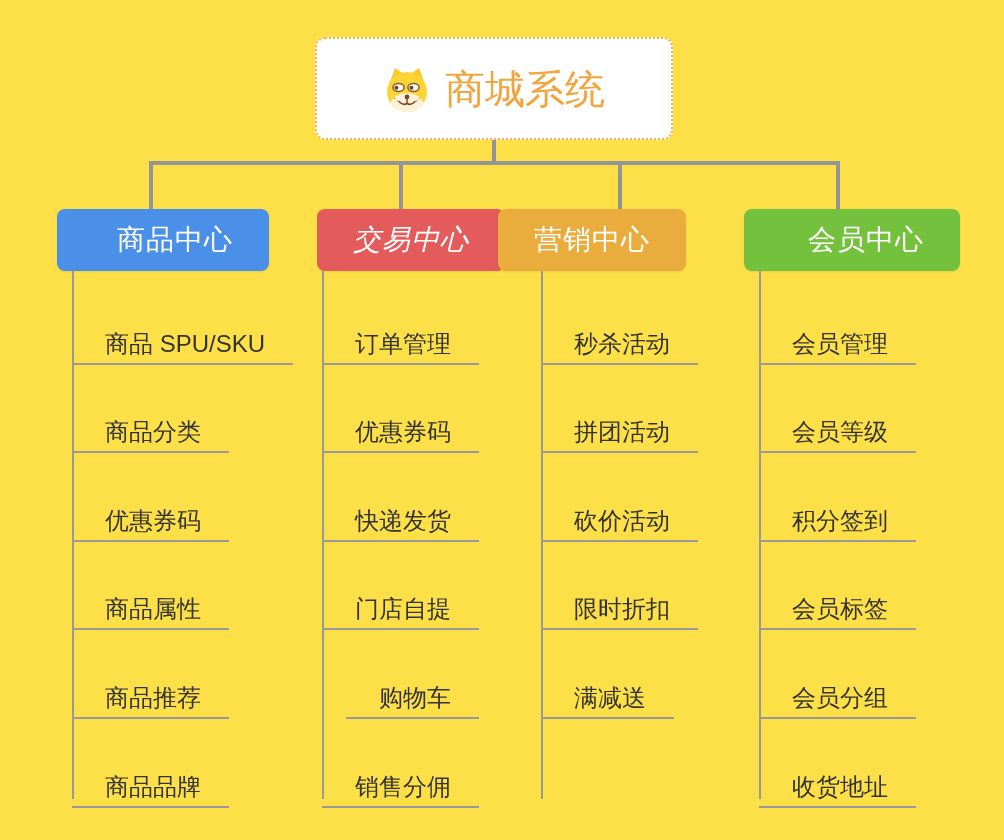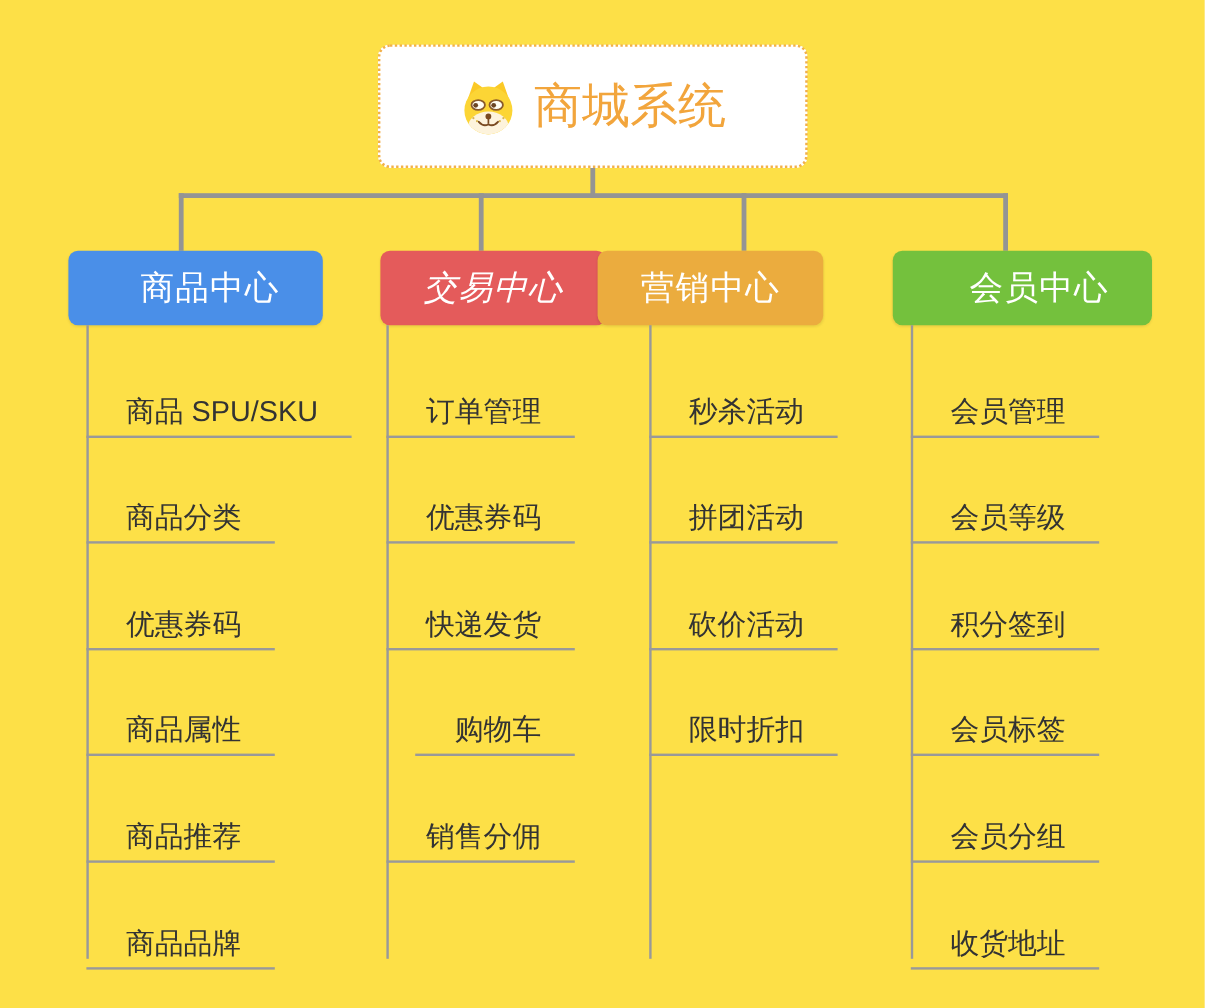--- a/index.html
+++ b/index.html
@@ -94,28 +94,30 @@
       <div class="subtopic">商品分类</div>
       <div class="subtopic">优惠券码</div>
       <div class="subtopic">商品属性</div>
       <div class="subtopic">商品推荐</div>
       <div class="subtopic">商品品牌</div>
     </div>
   <div class="col-list" id="list-1">
       <div class="subtopic">订单管理</div>
       <div class="subtopic">优惠券码</div>
       <div class="subtopic">快递发货</div>
+      <div class="subtopic">门店自提</div>
       <div class="subtopic">购物车</div>
       <div class="subtopic">销售分佣</div>
     </div>
   <div class="col-list" id="list-2">
       <div class="subtopic">秒杀活动</div>
       <div class="subtopic">拼团活动</div>
       <div class="subtopic">砍价活动</div>
       <div class="subtopic">限时折扣</div>
+      <div class="subtopic">满减送</div>
     </div>
   <div class="col-list" id="list-3">
       <div class="subtopic">会员管理</div>
       <div class="subtopic">会员等级</div>
       <div class="subtopic">积分签到</div>
       <div class="subtopic">会员标签</div>
       <div class="subtopic">会员分组</div>
       <div class="subtopic">收货地址</div>
     </div>
 

